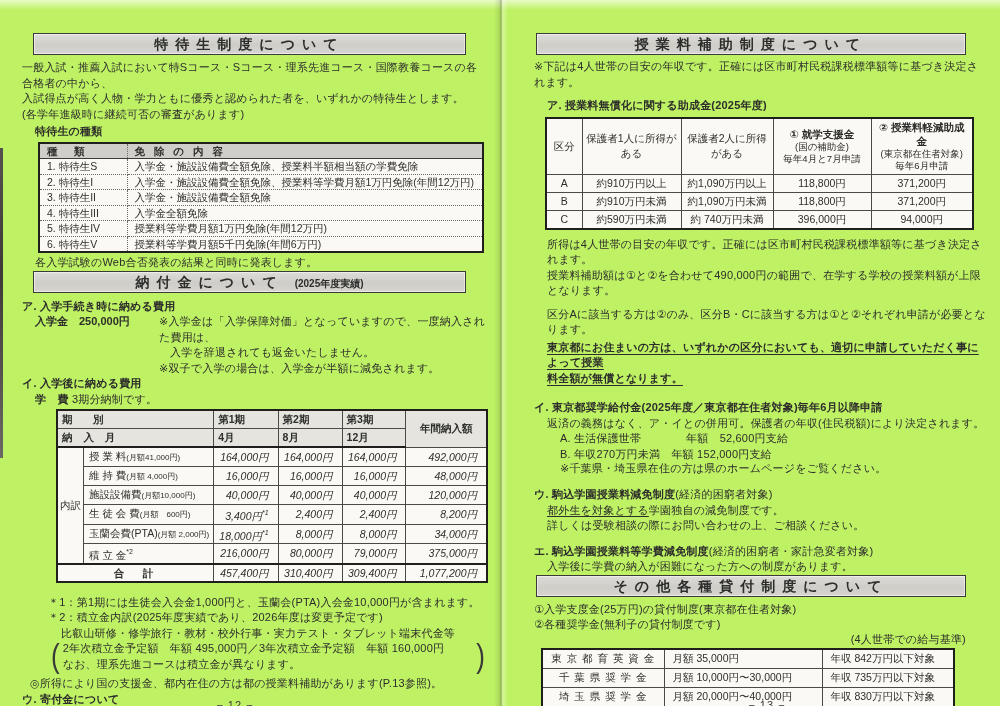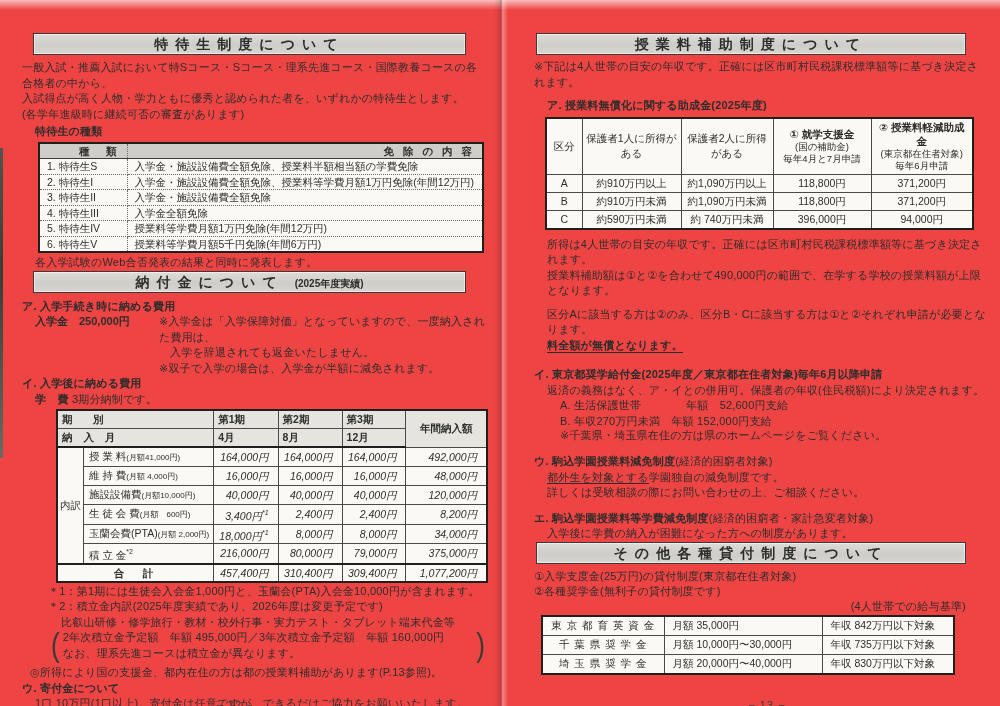--- a/index.html
+++ b/index.html
@@ -6,21 +6,21 @@
   html,body { width:1000px; height:706px; }
   body {
     font-family:"Liberation Sans","DejaVu Sans",sans-serif;
     background:#b8b5af;
     color:#2d2d2b;
     position:relative;
     overflow:hidden;
   }
   .scan {
     position:absolute; inset:0;
-    background:#ef4444;
+    background:#bef264;
     overflow:hidden;
   }
   .scan::before{ 
     content:""; position:absolute; left:0; top:0; width:100%; height:10px;
     background:linear-gradient(180deg, rgba(255,255,255,.65), rgba(255,255,255,0));
     pointer-events:none;
   }
   .fold {
     position:absolute; left:494px; top:0; width:14px; height:706px;
     background:linear-gradient(90deg, rgba(0,0,0,0) 0%, rgba(0,0,0,.10) 38%, rgba(60,58,54,.35) 50%, rgba(255,255,255,.35) 62%, rgba(0,0,0,0) 100%);
@@ -53,21 +53,21 @@
   .ul { text-decoration:underline; text-underline-offset:2px; }
   .bu { font-weight:bold; text-decoration:underline; text-underline-offset:3px; }
   sup, .supm { font-size:7px; vertical-align:super; }
 
   table { border-collapse:collapse; }
   td, th { font-weight:normal; }
 
   
   .t-schol { border:2px solid #1f1f1e; margin:2px 0 0 16px; width:446px; font-size:10.5px; }
   .t-schol th, .t-schol td { border:1px dotted #6a6a66; padding:0 7px; line-height:14.5px; text-align:left; background:#faf9f5; white-space:nowrap; }
-  .t-schol tr.hd th { background:#cfcec8; border-bottom:1px solid #3a3a38; text-align:right; font-weight:bold; letter-spacing:3px; }
+  .t-schol tr.hd th { background:#cfcec8; border-bottom:1px solid #3a3a38; text-align:left; font-weight:bold; letter-spacing:3px; }
   .t-schol .ctype { width:88px; }
 
   
   .t-fee { border:2px solid #1f1f1e; margin:2px 0 0 34px; font-size:10.5px; }
   .t-fee td { border:1px solid #4a4a46; padding:0 4px; line-height:16px; background:#faf9f5; white-space:nowrap; }
   .t-fee tr.hd td { text-align:left; font-weight:bold; background:#e5e4df; line-height:17px; }
   .t-fee tr.hd2 td { border-bottom:2px solid #1f1f1e;margin-left:20px; }
   .t-fee td.yr { width:94px; background:#faf9f5; font-weight:bold; }
   .t-fee td.grp { width:15px; text-align:center; word-break:break-all; line-height:17px; padding:0 2px; letter-spacing:0; }
   .t-fee td.lbl { width:120px; padding-left:5px; }
@@ -95,21 +95,21 @@
   .t-loan .inc { width:132px; }
 
   .admission-row { display:flex; padding-left:13px; }
   .admission-label { width:124px; font-weight:bold; flex:none; }
   .paren-row { display:flex; align-items:center; margin-left:26px; }
   .paren-glyph { font-size:26px; font-weight:300; transform:scaleY(1.25); padding:0 3px; color:#3a3a38; }
   .right-note { text-align:right; padding-right:20px; }
   .pn { position:absolute; top:699px; width:64px; text-align:center; font-size:11px; letter-spacing:1px; color:#3a3a38; }
   .pn12 { left:203px; }
   .pn13 { left:735px; }
-  .mt2{margin-top:2px}.mt3{margin-top:1px}.mt4{margin-top:4px}.mt5{margin-top:5px}
+  .mt2{margin-top:2px}.mt3{margin-top:12px}.mt4{margin-top:4px}.mt5{margin-top:5px}
   .mt6{margin-top:6px}.mt7{margin-top:7px}.mt8{margin-top:8px}.mt10{margin-top:10px}
   .mt12{margin-top:12px}.mt13{margin-top:13px}.mt14{margin-top:14px}.mt16{margin-top:16px}
 </style>
 </head>
 <body>
 
 <div class="scan">
   <div class="fold"></div>
   <div class="edge-artifact"></div>
 
@@ -317,20 +317,21 @@
         <td>約 740万円未満</td>
         <td>396,000円</td>
         <td>94,000円</td>
       </tr>
     </tbody>
       </table>
 
     <p class="ln ind1 mt7">所得は4人世帯の目安の年収です。正確には区市町村民税課税標準額等に基づき決定されます。</p>
     <p class="ln ind1">授業料補助額は①と②を合わせて490,000円の範囲で、在学する学校の授業料額が上限となります。</p>
     <p class="ln ind1 mt8">区分Aに該当する方は②のみ、区分B・Cに該当する方は①と②それぞれ申請が必要となります。</p>
+    <p class="ln ind1 mt2"><span class="bu">東京都にお住まいの方は、いずれかの区分においても、適切に申請していただく事によって授業</span></p>
     <p class="ln ind1"><span class="bu">料全額が無償となります。</span></p>
 
     <p class="ln b mt14">イ. 東京都奨学給付金(2025年度／東京都在住者対象)毎年6月以降申請</p>
     <p class="ln ind1">返済の義務はなく、ア・イとの併用可。保護者の年収(住民税額)により決定されます。</p>
     <p class="ln ind2">A. 生活保護世帯　　　　年額　52,600円支給</p>
     <p class="ln ind2">B. 年収270万円未満　年額 152,000円支給</p>
     <p class="ln small ind2">※千葉県・埼玉県在住の方は県のホームページをご覧ください。</p>
 
     <p class="ln mt13">
       <span class="b">ウ. 駒込学園授業料減免制度</span><span>(経済的困窮者対象)</span>

